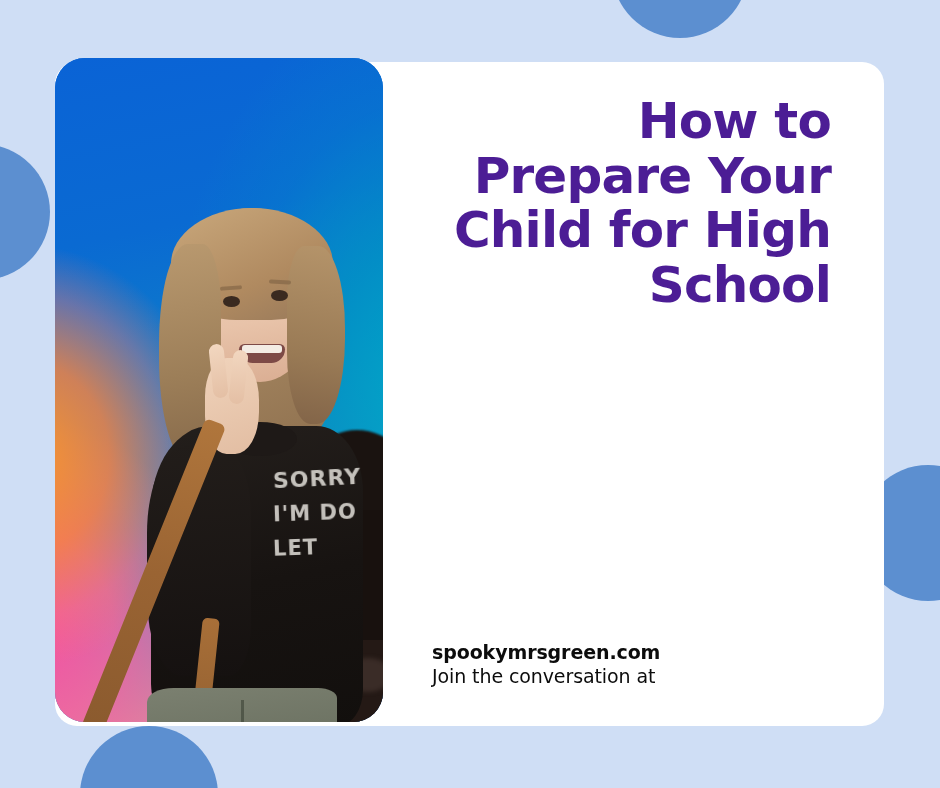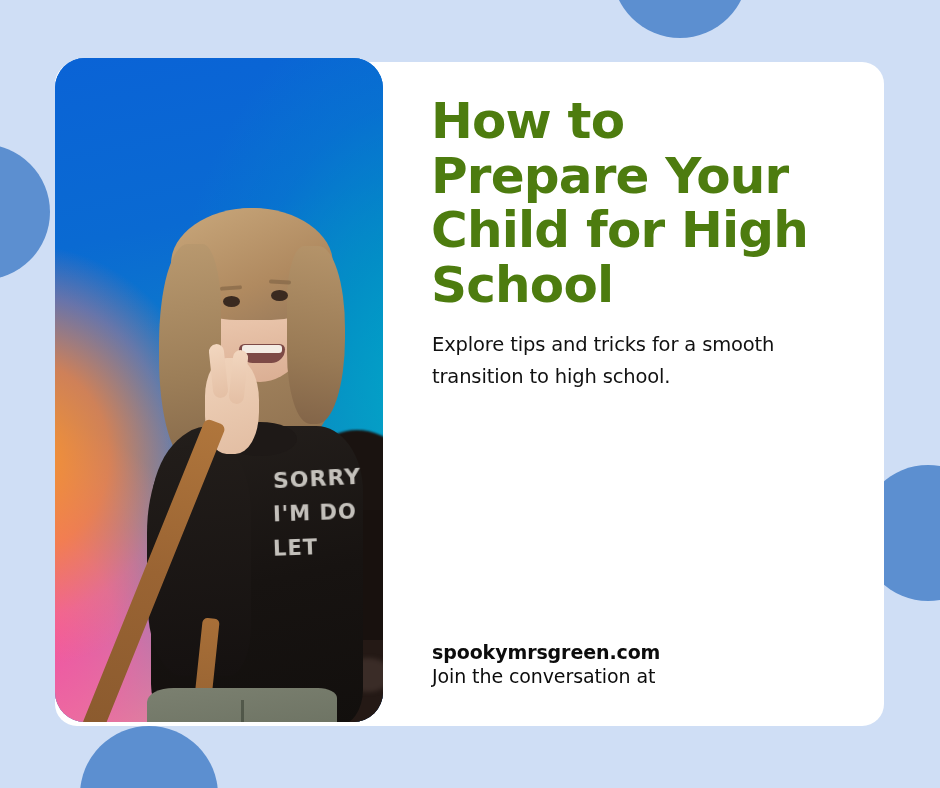--- a/index.html
+++ b/index.html
@@ -226,21 +226,22 @@
     position: absolute;
     left: 0;
     top: 32px;
     width: 400px;
     margin: 0;
     font-family: "DejaVu Sans", sans-serif;
     font-weight: 700;
     font-size: 50px;
     line-height: 1.09;
     letter-spacing: -0.8px;
-    color: #4d7c0f;
+    color: #4c1d95;
+    text-align: right;
   }
   #subtitle {
     position: absolute;
     left: 1px;
     top: 267px;
     width: 410px;
     margin: 0;
     font-family: "DejaVu Sans", sans-serif;
     font-weight: 400;
     font-size: 19.5px;
@@ -322,20 +323,19 @@
       <div id="strap"></div>
       <div id="strap-2"></div>
 
       <div id="pants"></div>
       <div id="pants-seam"></div>
     </div>
   </div>
 
   <div id="text-column">
     <h1 id="headline">How to Prepare Your Child for High School</h1>
-    <p id="subtitle">Explore tips and tricks for a smooth transition to high school.</p>
     <div id="footer-block">
       <p id="footer-line-2">spookymrsgreen.com</p>
       <p id="footer-line-1">Join the conversation at</p>
     </div>
   </div>
 
 </div>
 
 </body></html>

